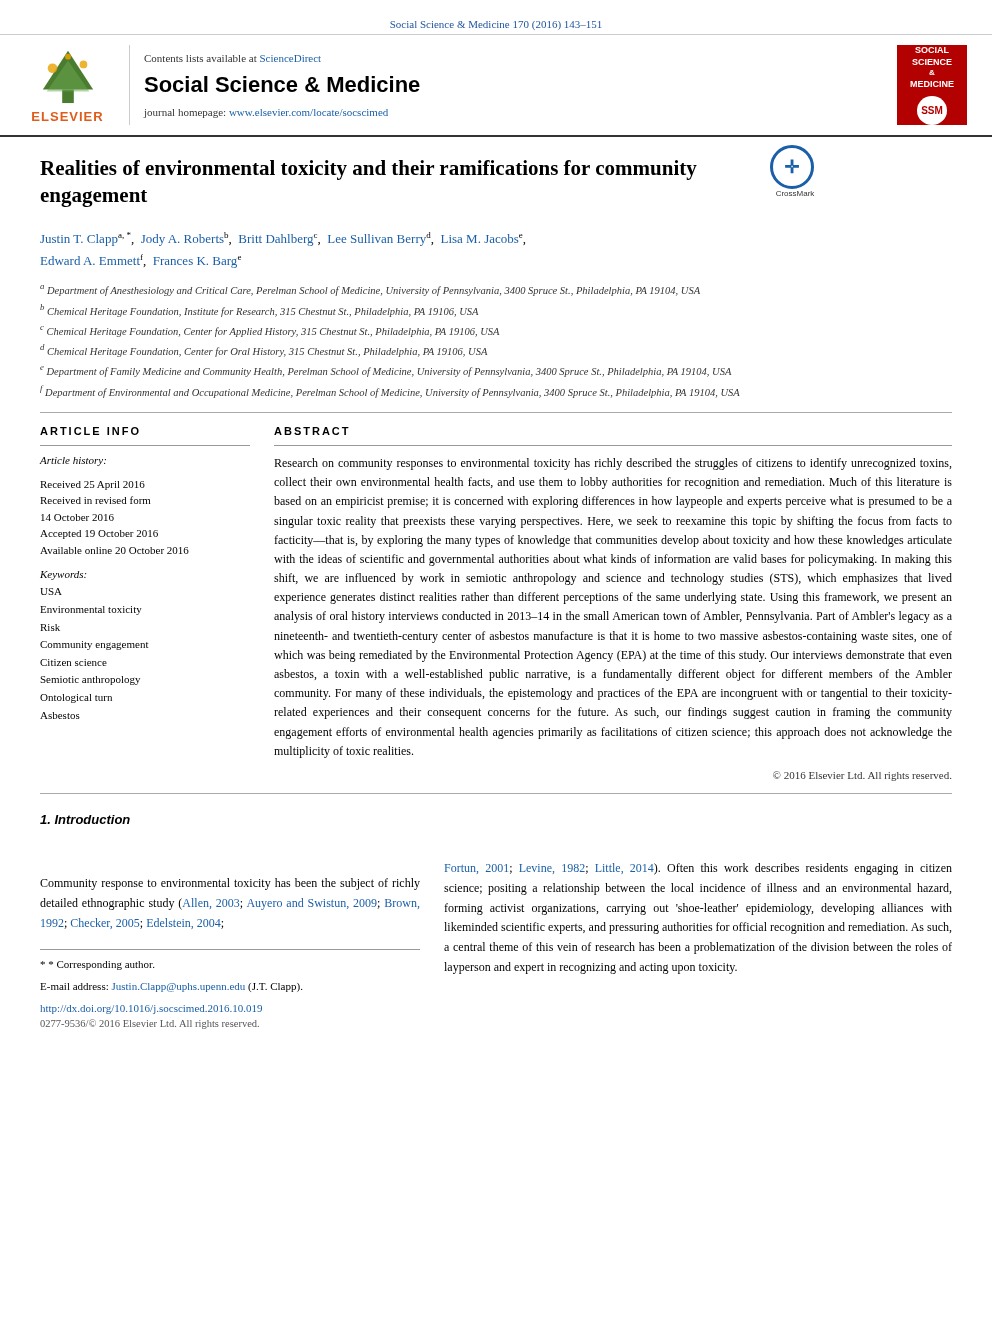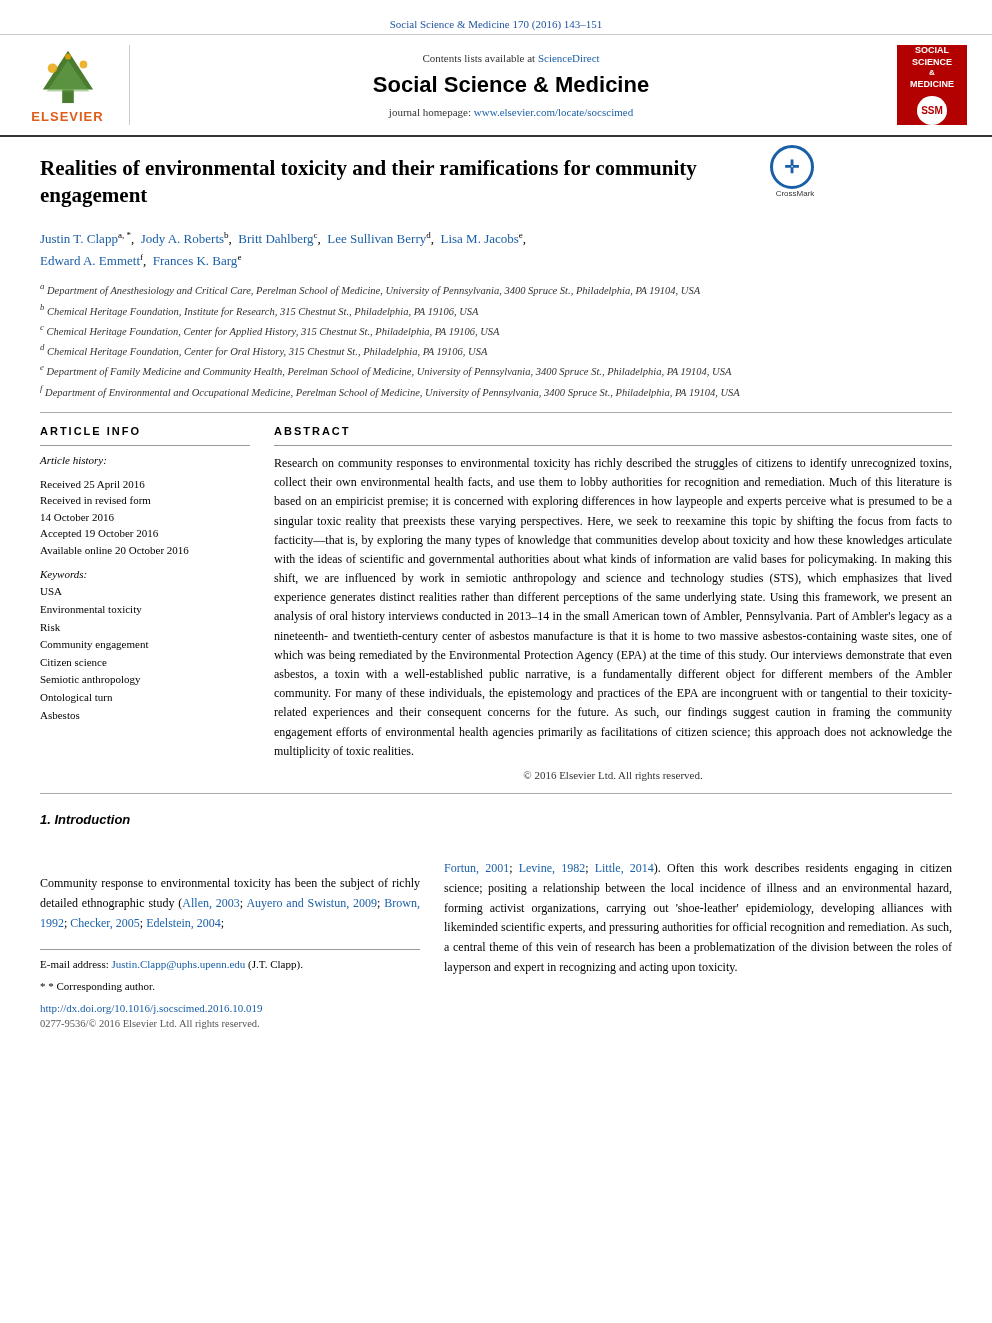--- a/index.html
+++ b/index.html
@@ -37,21 +37,20 @@
     .elsevier-logo .elsevier-text {
       color: #e05c1a;
       font-size: 13px;
       font-weight: bold;
       font-family: Arial, sans-serif;
       letter-spacing: 1px;
       margin-top: 4px;
     }
     .journal-center {
       flex: 1;
-      text-align: center;
       display: flex;
       flex-direction: column;
       justify-content: center;
     }
     .journal-center .contents-line {
       font-size: 11px;
       color: #333;
       margin-bottom: 4px;
     }
     .journal-center .science-direct-link {
@@ -204,21 +203,21 @@
     }
     .abstract-text {
       font-size: 12px;
       line-height: 1.6;
       color: #000;
       text-align: justify;
     }
     .copyright-line {
       font-size: 11px;
       color: #333;
-      text-align: center;
+      text-align: right;
       margin-top: 8px;
     }
     .intro-section {
       margin-top: 18px;
     }
     .intro-columns {
       display: flex;
       gap: 24px;
     }
     .intro-left {
@@ -398,26 +397,26 @@
       <div class="intro-left">
         <div class="section-num-title">
           <span>1.</span>&nbsp;<span>Introduction</span>
         </div>
         <div class="intro-text">
           Community response to environmental toxicity has been the subject of richly detailed ethnographic study (<a class="text-link">Allen, 2003</a>; <a class="text-link">Auyero and Swistun, 2009</a>; <a class="text-link">Brown, 1992</a>; <a class="text-link">Checker, 2005</a>; <a class="text-link">Edelstein, 2004</a>;
         </div>
 
         <div class="footnote-area">
           <div class="footnote-line">
+            * <span>* Corresponding author.</span>
+          </div>
+          <div class="footnote-line">
             <span>E-mail address:</span>
             <a class="footnote-link">Justin.Clapp@uphs.upenn.edu</a>
             <span>(J.T. Clapp).</span>
-          </div>
-          <div class="footnote-line">
-            * <span>* Corresponding author.</span>
           </div>
           <div class="doi-line">
             <a class="footnote-link">http://dx.doi.org/10.1016/j.socscimed.2016.10.019</a>
           </div>
           <div class="bottom-note">0277-9536/© 2016 Elsevier Ltd. All rights reserved.</div>
         </div>
       </div>
 
       <div class="intro-right">
         <div class="intro-text">

